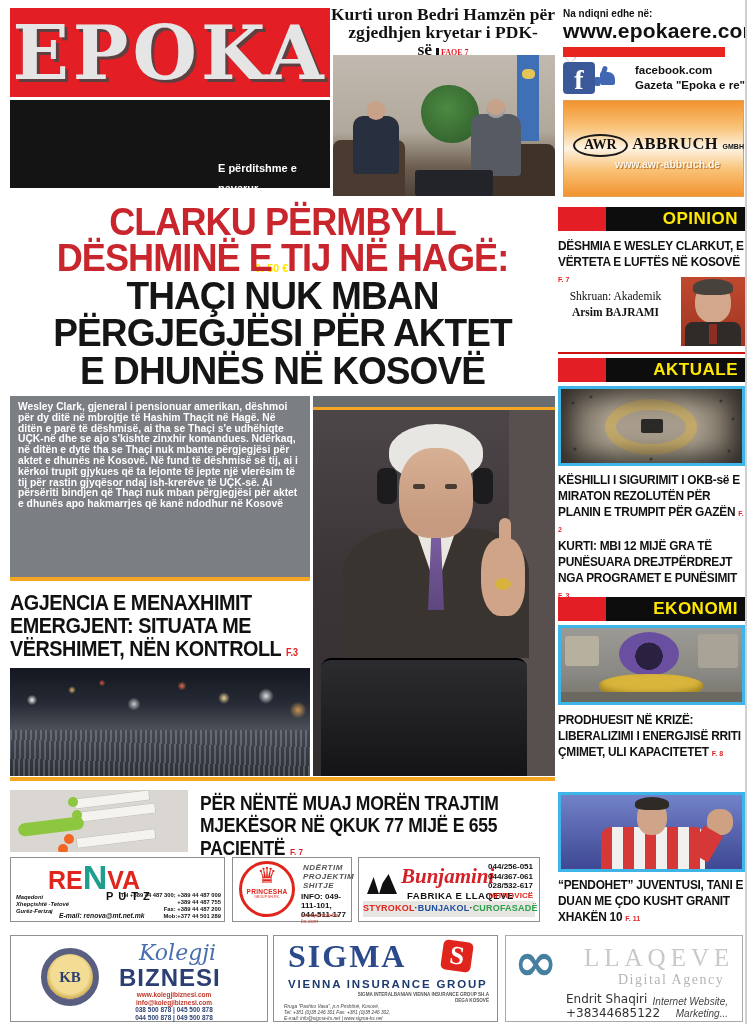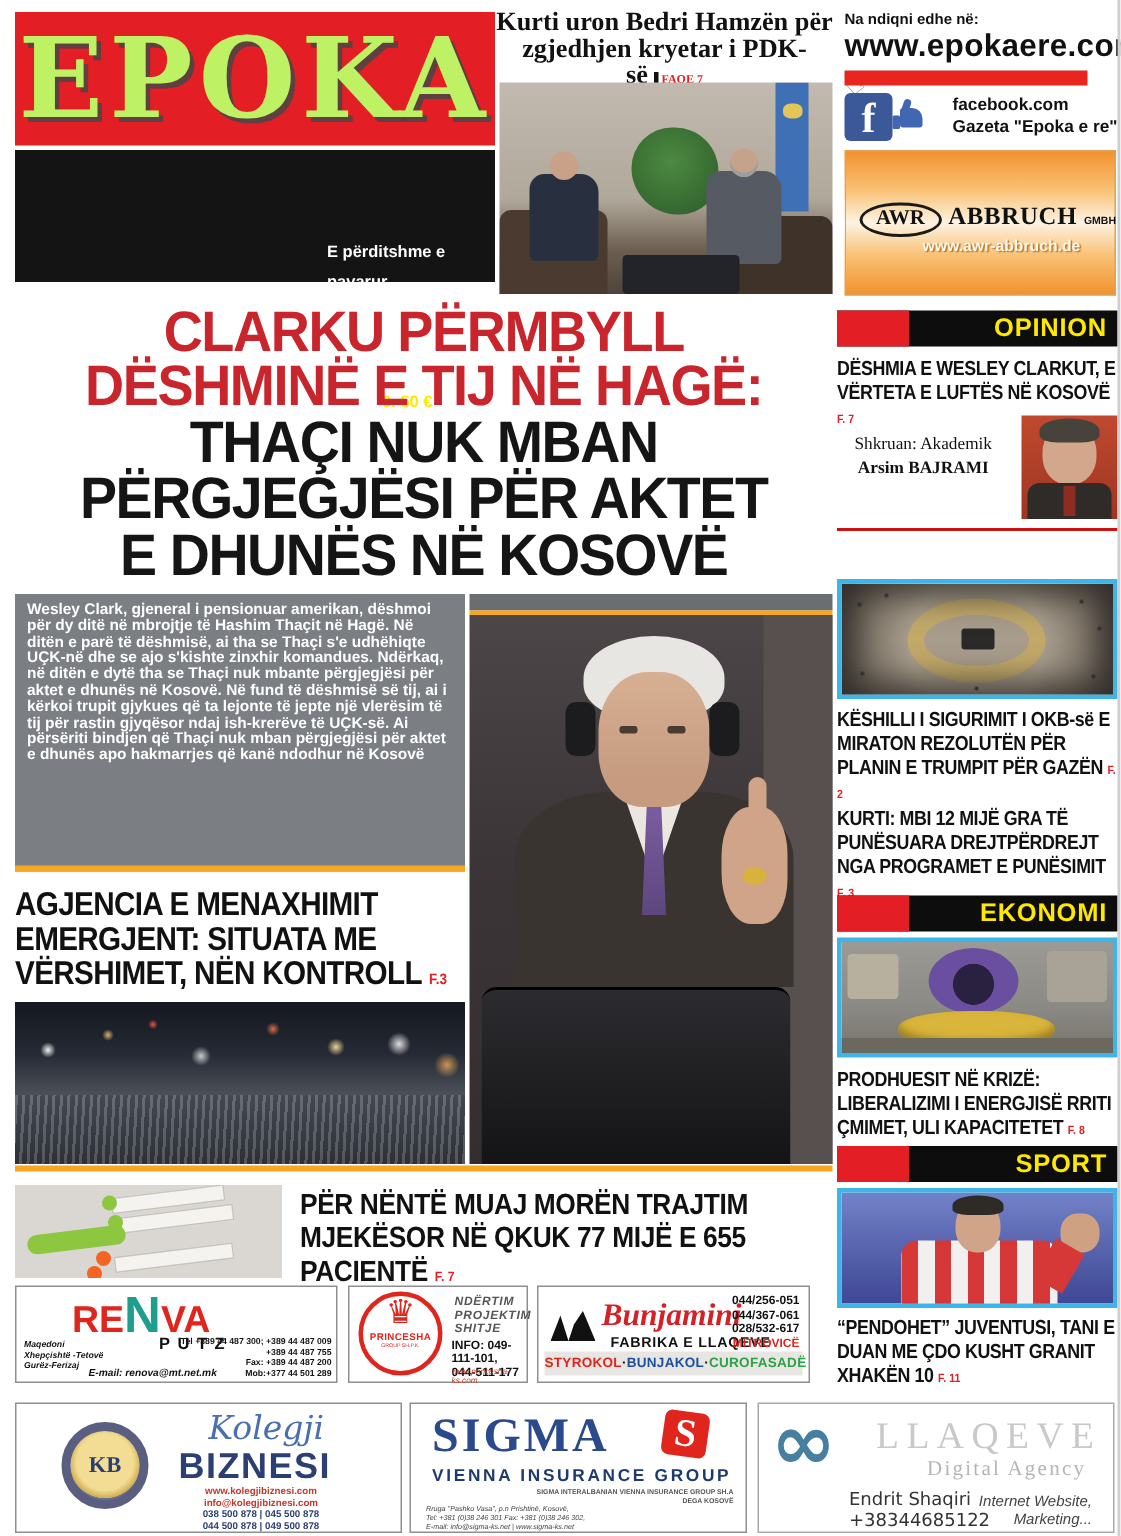--- a/index.html
+++ b/index.html
@@ -5,21 +5,21 @@
   html,body{margin:0;padding:0;background:#e9e9e9;}
   .page{position:relative;width:747px;height:1024px;background:#fff;overflow:hidden;
         font-family:"Liberation Sans",sans-serif;color:#111;}
   .abs{position:absolute;}
   .pe{position:absolute;}
   .ph{position:absolute;overflow:hidden;}
 
   
   .mast-red{left:10px;top:8px;width:320px;height:89px;background:#e31e24;display:flex;align-items:center;justify-content:center;}
   .mast-black{left:10px;top:100px;width:320px;height:88px;background:#141414;}
-  .mast-word{font-family:"DejaVu Serif",serif;font-weight:bold;color:#bef264;
+  .mast-word{font-family:"DejaVu Serif",serif;font-weight:bold;color:#e5e5e5;
              text-shadow:3px 3px 0 rgba(70,70,70,.85);letter-spacing:4px;text-align:right;}
   .mast-info{position:absolute;left:208px;top:10px;color:#fff;font-size:11px;font-weight:bold;line-height:20px;margin-top:48px;}
   .price-val{color:#ffe800;}
 
   
   .kurti-head{left:330px;top:6px;width:226px;text-align:center;font-family:"Liberation Serif",serif;
               font-weight:bold;font-size:17.5px;line-height:1.0;}
   .pref{color:#e31e24;font-weight:bold;font-size:8px;letter-spacing:0;}
   .pref-bar{border-left:3px solid #111;padding-left:2px;margin-left:4px;}
 
@@ -288,20 +288,24 @@
     <div style="font-weight:bold;">Arsim BAJRAMI</div>
   </div>
   <div class="ph" style="left:681px;top:277px;width:64px;height:69px;background:linear-gradient(180deg,#c0492f 0%,#9e3522 100%);">
     <span class="pe" style="left:14px;top:6px;width:36px;height:40px;background:#d2a78b;border-radius:46%;"></span>
     <span class="pe" style="left:12px;top:2px;width:40px;height:16px;background:#47423c;border-radius:50% 50% 30% 30%;"></span>
     <span class="pe" style="left:4px;bottom:0;width:56px;height:24px;background:#2f2b29;border-radius:8px 8px 0 0;"></span>
     <span class="pe" style="left:28px;bottom:2px;width:8px;height:20px;background:#8c2c22;"></span>
   </div>
   <div class="redline" style="top:352px;"></div>
 
+  <div class="sbar" style="top:358px;">
+    <span class="sbar-red"></span>
+    <span class="sbar-label">AKTUALE</span>
+  </div>
   <div class="ph cyan" style="left:558px;top:386px;width:187px;height:80px;background:radial-gradient(circle at 50% 55%,#a89d8c 0 45%,#7d7468 75%,#55504a 100%);">
     <span class="pe" style="left:44px;top:10px;width:92px;height:56px;border:11px solid #c2a96a;border-radius:50%;box-sizing:border-box;"></span>
     <span class="pe" style="left:80px;top:30px;width:22px;height:14px;background:#2c2a28;border-radius:2px;"></span>
     <span class="pe" style="left:0;top:0;width:100%;height:100%;background:
       radial-gradient(circle 3px at 12px 14px,#26242a,transparent 70%),
       radial-gradient(circle 3px at 30px 8px,#26242a,transparent 70%),
       radial-gradient(circle 3px at 160px 12px,#26242a,transparent 70%),
       radial-gradient(circle 3px at 172px 30px,#26242a,transparent 70%),
       radial-gradient(circle 3px at 14px 60px,#26242a,transparent 70%),
       radial-gradient(circle 3px at 168px 62px,#26242a,transparent 70%),
@@ -325,24 +329,20 @@
     <span class="pe" style="right:4px;top:6px;width:40px;height:34px;background:#a9a296;border-radius:3px;"></span>
     <span class="pe" style="left:58px;top:4px;width:60px;height:44px;background:radial-gradient(circle at 50% 55%,#2a2040 0 35%,#6a4fa0 36% 100%);border-radius:50%;"></span>
     <span class="pe" style="left:38px;top:46px;width:104px;height:24px;background:#d9b53c;border-radius:46%;box-shadow:inset 0 -4px 6px #9c7d1e;"></span>
     <span class="pe" style="left:0;bottom:0;width:100%;height:10px;background:#6b695f;"></span>
   </div>
   <div class="sb-h" style="top:712px;">
     <span>PRODHUESIT NË KRIZË: LIBERALIZIMI I ENERGJISË RRITI ÇMIMET, ULI KAPACITETET</span>
     <span class="pref">F. 8</span>
   </div>
 
-  <div class="sbar" style="top:764px;">
-    <span class="sbar-red"></span>
-    <span class="sbar-label">SPORT</span>
-  </div>
   <div class="ph cyan" style="left:558px;top:792px;width:187px;height:80px;background:linear-gradient(180deg,#7282c8 0%,#5561ab 55%,#3e4894 100%);">
     <span class="pe" style="left:40px;top:32px;width:104px;height:48px;background:repeating-linear-gradient(90deg,#d63838 0 11px,#f2f0ee 11px 22px);border-radius:10px 10px 0 0;"></span>
     <span class="pe" style="left:76px;top:6px;width:30px;height:34px;background:#d0a488;border-radius:46%;"></span>
     <span class="pe" style="left:74px;top:2px;width:34px;height:13px;background:#2e2a26;border-radius:50% 50% 30% 30%;"></span>
     <span class="pe" style="left:146px;top:14px;width:26px;height:26px;background:#cfa183;border-radius:44%;"></span>
     <span class="pe" style="left:134px;top:34px;width:22px;height:30px;background:#d63838;transform:rotate(30deg);"></span>
   </div>
   <div class="sb-h" style="top:877px;">
     <span>“PENDOHET” JUVENTUSI, TANI E DUAN ME ÇDO KUSHT GRANIT XHAKËN 10</span>
     <span class="pref">F. 11</span>

